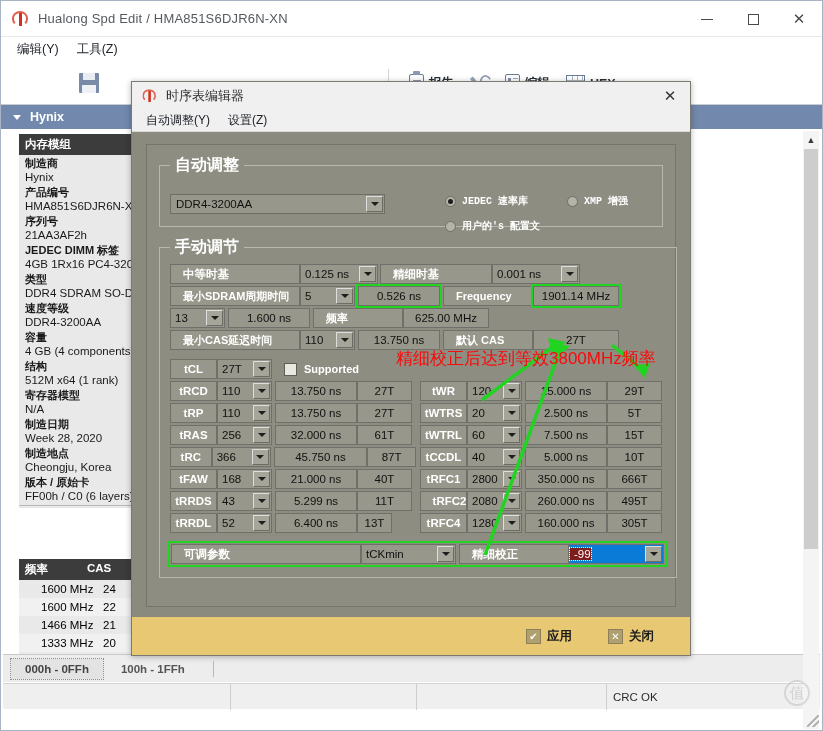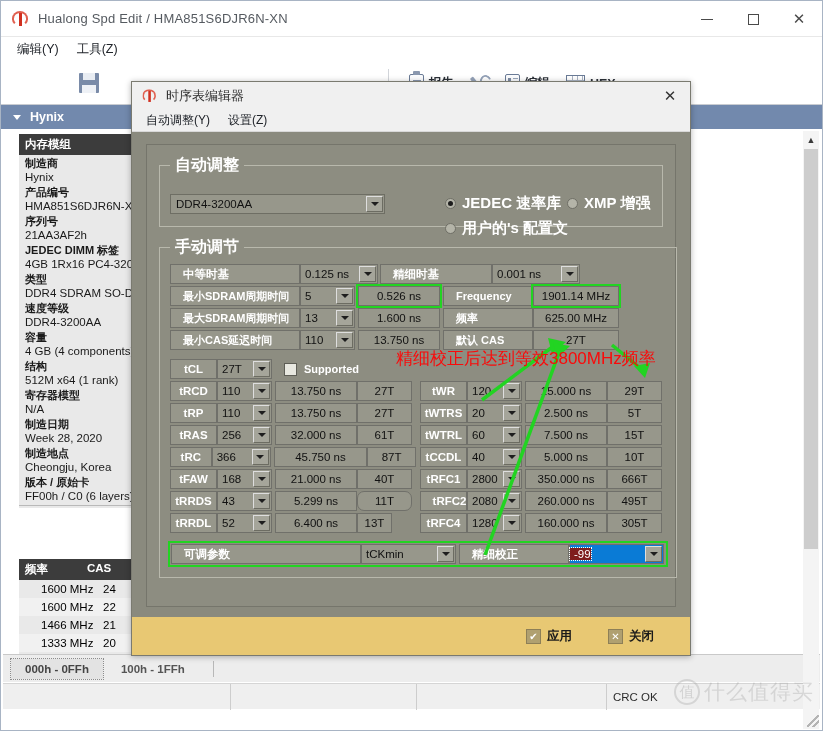--- a/index.html
+++ b/index.html
@@ -311,21 +311,21 @@
   }
   .radio-row { position:absolute; display:flex; align-items:center; }
   .rad {
     width:11px;height:11px;border-radius:50%;
     background:#b4b4a8; border:1px solid #6f6f66; margin-right:6px;
     display:flex;align-items:center;justify-content:center;
   }
   .rad.on:after {
     content:""; width:5px;height:5px;border-radius:50%;background:#1c1c1c;
   }
-  .radio-row .rl { font-size:15px; color:#ffffff; font-weight:bold; }
+  .radio-row .rl { font-size:10px; color:#ffffff; font-weight:bold;font-family:Liberation Mono, monospace; }
 
   
   #manual-group { position:relative; }
 
   .trow { display:flex; align-items:center; margin-bottom:2px; }
   .cell {
     background:#97978b; border:1px solid #70706a;
     height:20px; display:flex; align-items:center;
     font-size:11.5px; color:#111;
   }
@@ -510,21 +510,20 @@
     </div>
 
     <div id="main-scroll">
       <div class="sb-arrow">▲</div>
       <div class="sb-thumb"></div>
     </div>
   </div>
 
   <div id="watermark">
     <div class="wm-circle">值</div>
-    <div class="wm-text">什么值得买</div>
   </div>
   <div id="resize-grip"></div>
 </div>
 
 <div id="dialog">
 
   <div id="dlg-titlebar">
     <div class="app-icon">
       <div class="ring"></div>
         <div class="needle"></div>
@@ -592,21 +591,20 @@
                 <span>5</span>
                 <span class="ddbtn">
                   <span class="ar"></span>
                 </span>
               </span>
               <span class="cell val hl" style="width: 82px; margin-left: 3px;">0.526 ns</span>
               <span class="cell lbl-cell sm" style="width: 90px; margin-left: 3px;">Frequency</span>
               <span class="cell val hl" style="width: 86px;">1901.14 MHz</span>
             </div>
             <div class="trow">
-              <span class="cell lbl-cell sm" style="width: 130px;">最大SDRAM周期时间</span>
               <span class="cell spin" style="width: 55px;">
                 <span>13</span>
                 <span class="ddbtn">
                   <span class="ar"></span>
                 </span>
               </span>
               <span class="cell val" style="width: 82px; margin-left: 3px;">1.600 ns</span>
               <span class="cell lbl-cell sm" style="width: 90px; margin-left: 3px;">频率</span>
               <span class="cell val" style="width: 86px;">625.00 MHz</span>
             </div>
@@ -697,21 +695,21 @@
               </div>
               <div class="trow">
                 <span class="cell lbl-cell" style="width: 47px; justify-content: center; padding-left: 0px;">tRRDS</span>
                 <span class="cell spin" style="width: 55px;">
                   <span>43</span>
                   <span class="ddbtn">
                     <span class="ar"></span>
                   </span>
                 </span>
                 <span class="cell val" style="width: 82px; margin-left: 3px;">5.299 ns</span>
-                <span class="cell val" style="width: 55px; border-radius: 7px;">11T</span>
+                <span class="cell val" style="width: 55px;">11T</span>
               </div>
               <div class="trow">
                 <span class="cell lbl-cell" style="width: 47px; justify-content: center; padding-left: 0px;">tRRDL</span>
                 <span class="cell spin" style="width: 55px;">
                   <span>52</span>
                   <span class="ddbtn">
                     <span class="ar"></span>
                   </span>
                 </span>
                 <span class="cell val" style="width: 82px; margin-left: 3px;">6.400 ns</span>

